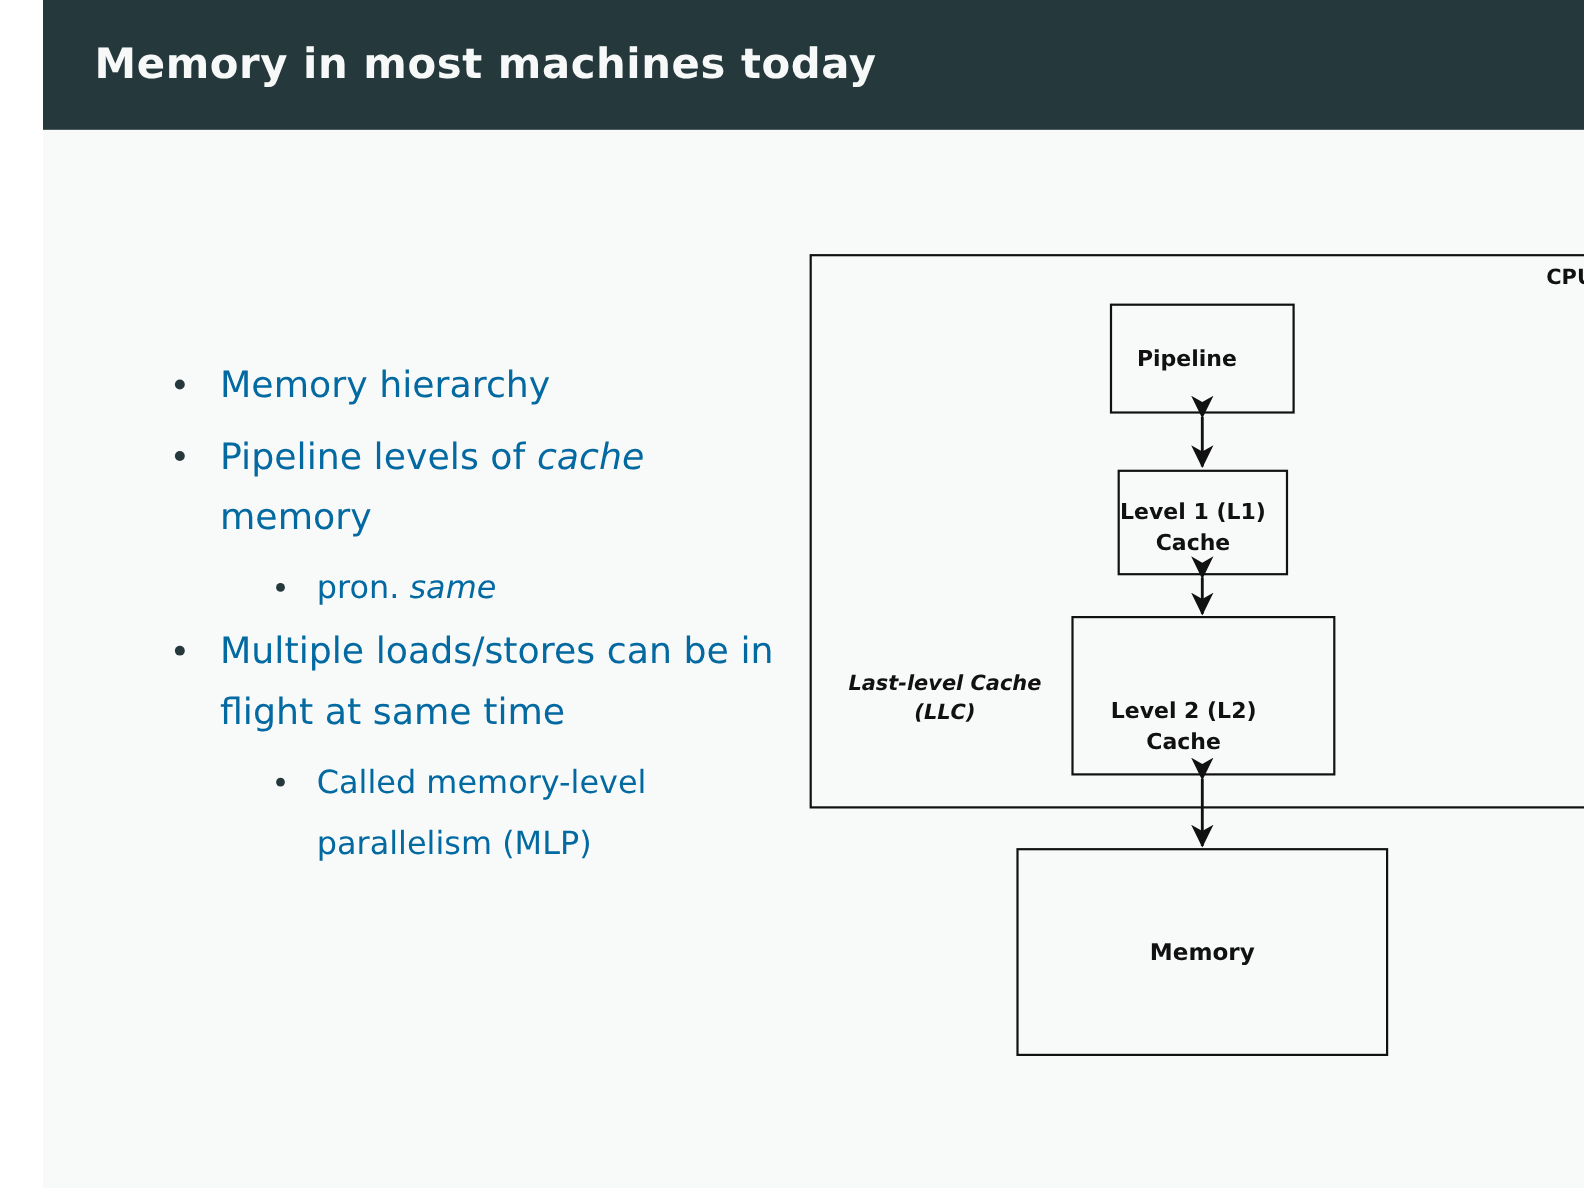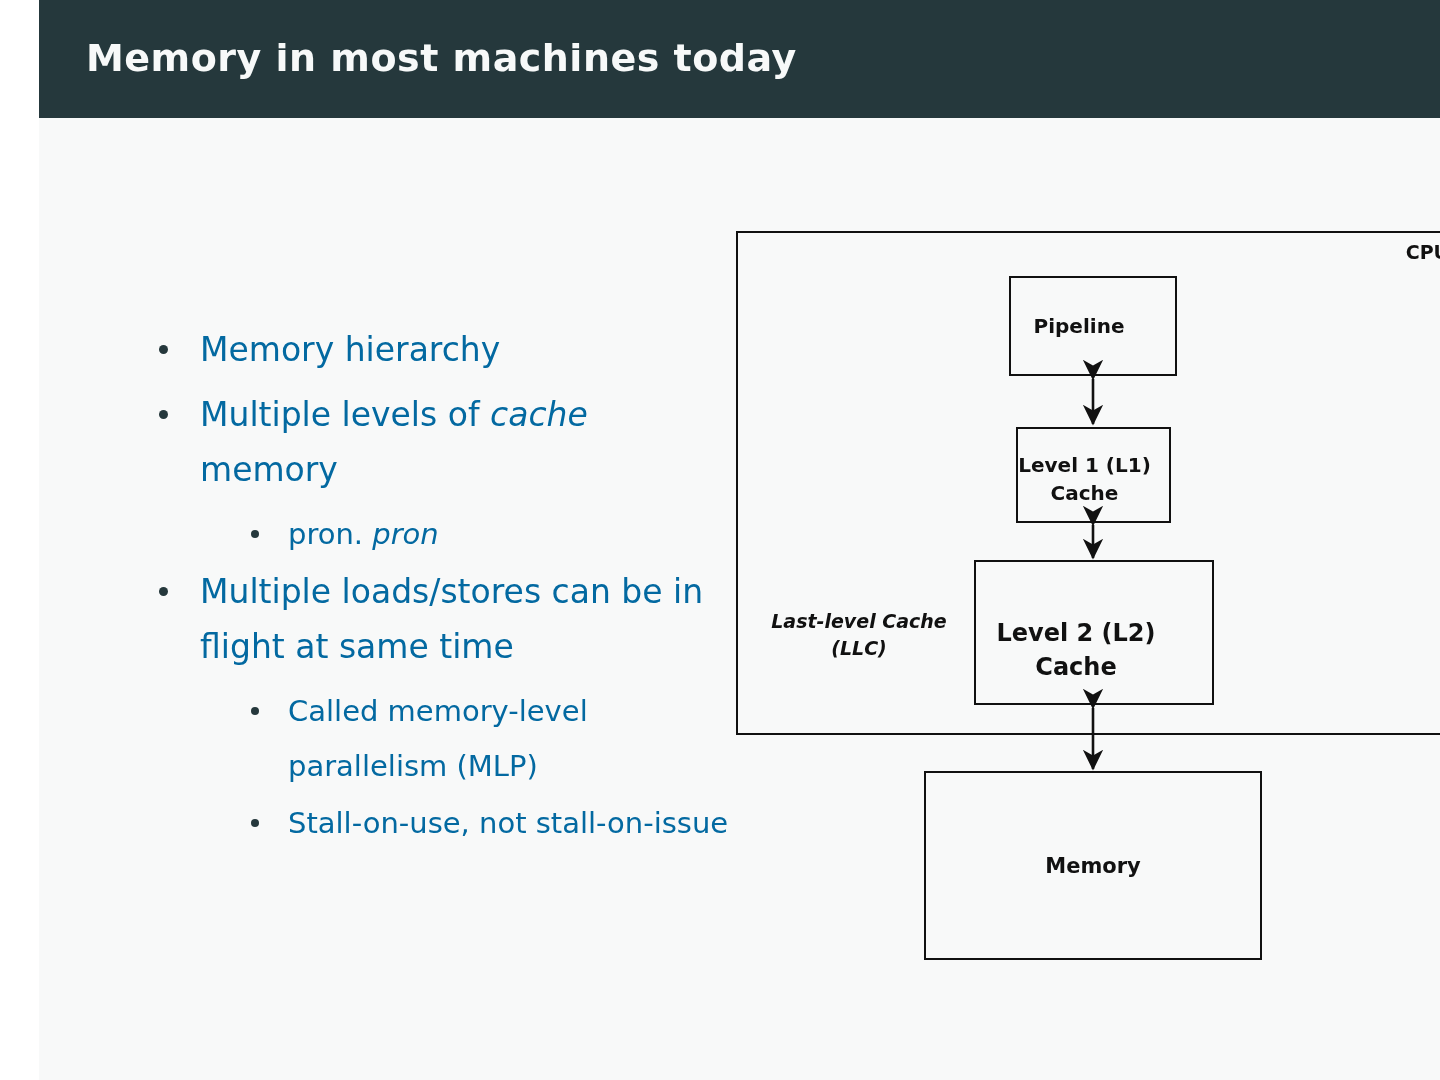--- a/index.html
+++ b/index.html
@@ -107,63 +107,59 @@
 
   #cpu-box     { left: 697px;  top: 231px; width: 727px; height: 504px; }
   #pipeline-box{ left: 970px;  top: 276px; width: 168px; height: 100px; }
   #l1-box      { left: 977px;  top: 427px; width: 155px; height: 96px;  }
   #l2-box      { left: 935px;  top: 560px; width: 240px; height: 145px; }
   #memory-box  { left: 885px;  top: 771px; width: 338px; height: 189px; }
 
   #cpu-label      { left: 1300px; top: 239px; width: 110px; text-align: right; font-size: 19px; }
   #pipeline-label { left: 970px;  top: 312px; width: 140px; font-size: 20px; }
   #l1-label       { left: 977px;  top: 451px; width: 137px; font-size: 20px; }
-  #l2-label       { left: 935px;  top: 616px; width: 204px; font-size: 24px; }
+  #l2-label       { left: 935px;  top: 632px; width: 204px; font-size: 20px; }
   #llc-label      { left: 720px;  top: 608px; width: 200px; font-size: 19px; font-style: italic; font-weight: bold; }
   #memory-label   { left: 885px;  top: 852px; width: 338px; font-size: 21px; }
 </style>
 </head>
 <body>
 
 <div id="slide">
 
   <div id="header-band"></div>
   <div id="slide-title">Memory in most machines today</div>
 
   <div id="bullet-column">
 
     <div class="lvl1">
       <span class="dot"></span>
       <span>Memory hierarchy</span>
     </div>
 
     <div class="lvl1">
       <span class="dot"></span>
-      <span>Multiple levels of </span><span class="it">cache</span><span> memory</span>
+      <span>Pipeline levels of </span><span class="it">cache</span><span> memory</span>
     </div>
 
     <div class="lvl2">
       <span class="dot"></span>
-      <span>pron. </span><span class="it">pron</span>
+      <span>pron. </span><span class="it">same</span>
     </div>
 
     <div class="lvl1">
       <span class="dot"></span>
       <span>Multiple loads/stores can be in flight at same time</span>
     </div>
 
     <div class="lvl2">
       <span class="dot"></span>
       <span>Called memory-level parallelism (MLP)</span>
     </div>
 
-    <div class="lvl2">
-      <span class="dot"></span>
-      <span>Stall-on-use, not stall-on-issue</span>
-    </div>
 
   </div>
 
   <div class="dbox" id="cpu-box"></div>
   <div class="dbox" id="pipeline-box"></div>
   <div class="dbox" id="l1-box"></div>
   <div class="dbox" id="l2-box"></div>
   <div class="dbox" id="memory-box"></div>
 
   <div class="dlabel" id="cpu-label">CPU</div>

